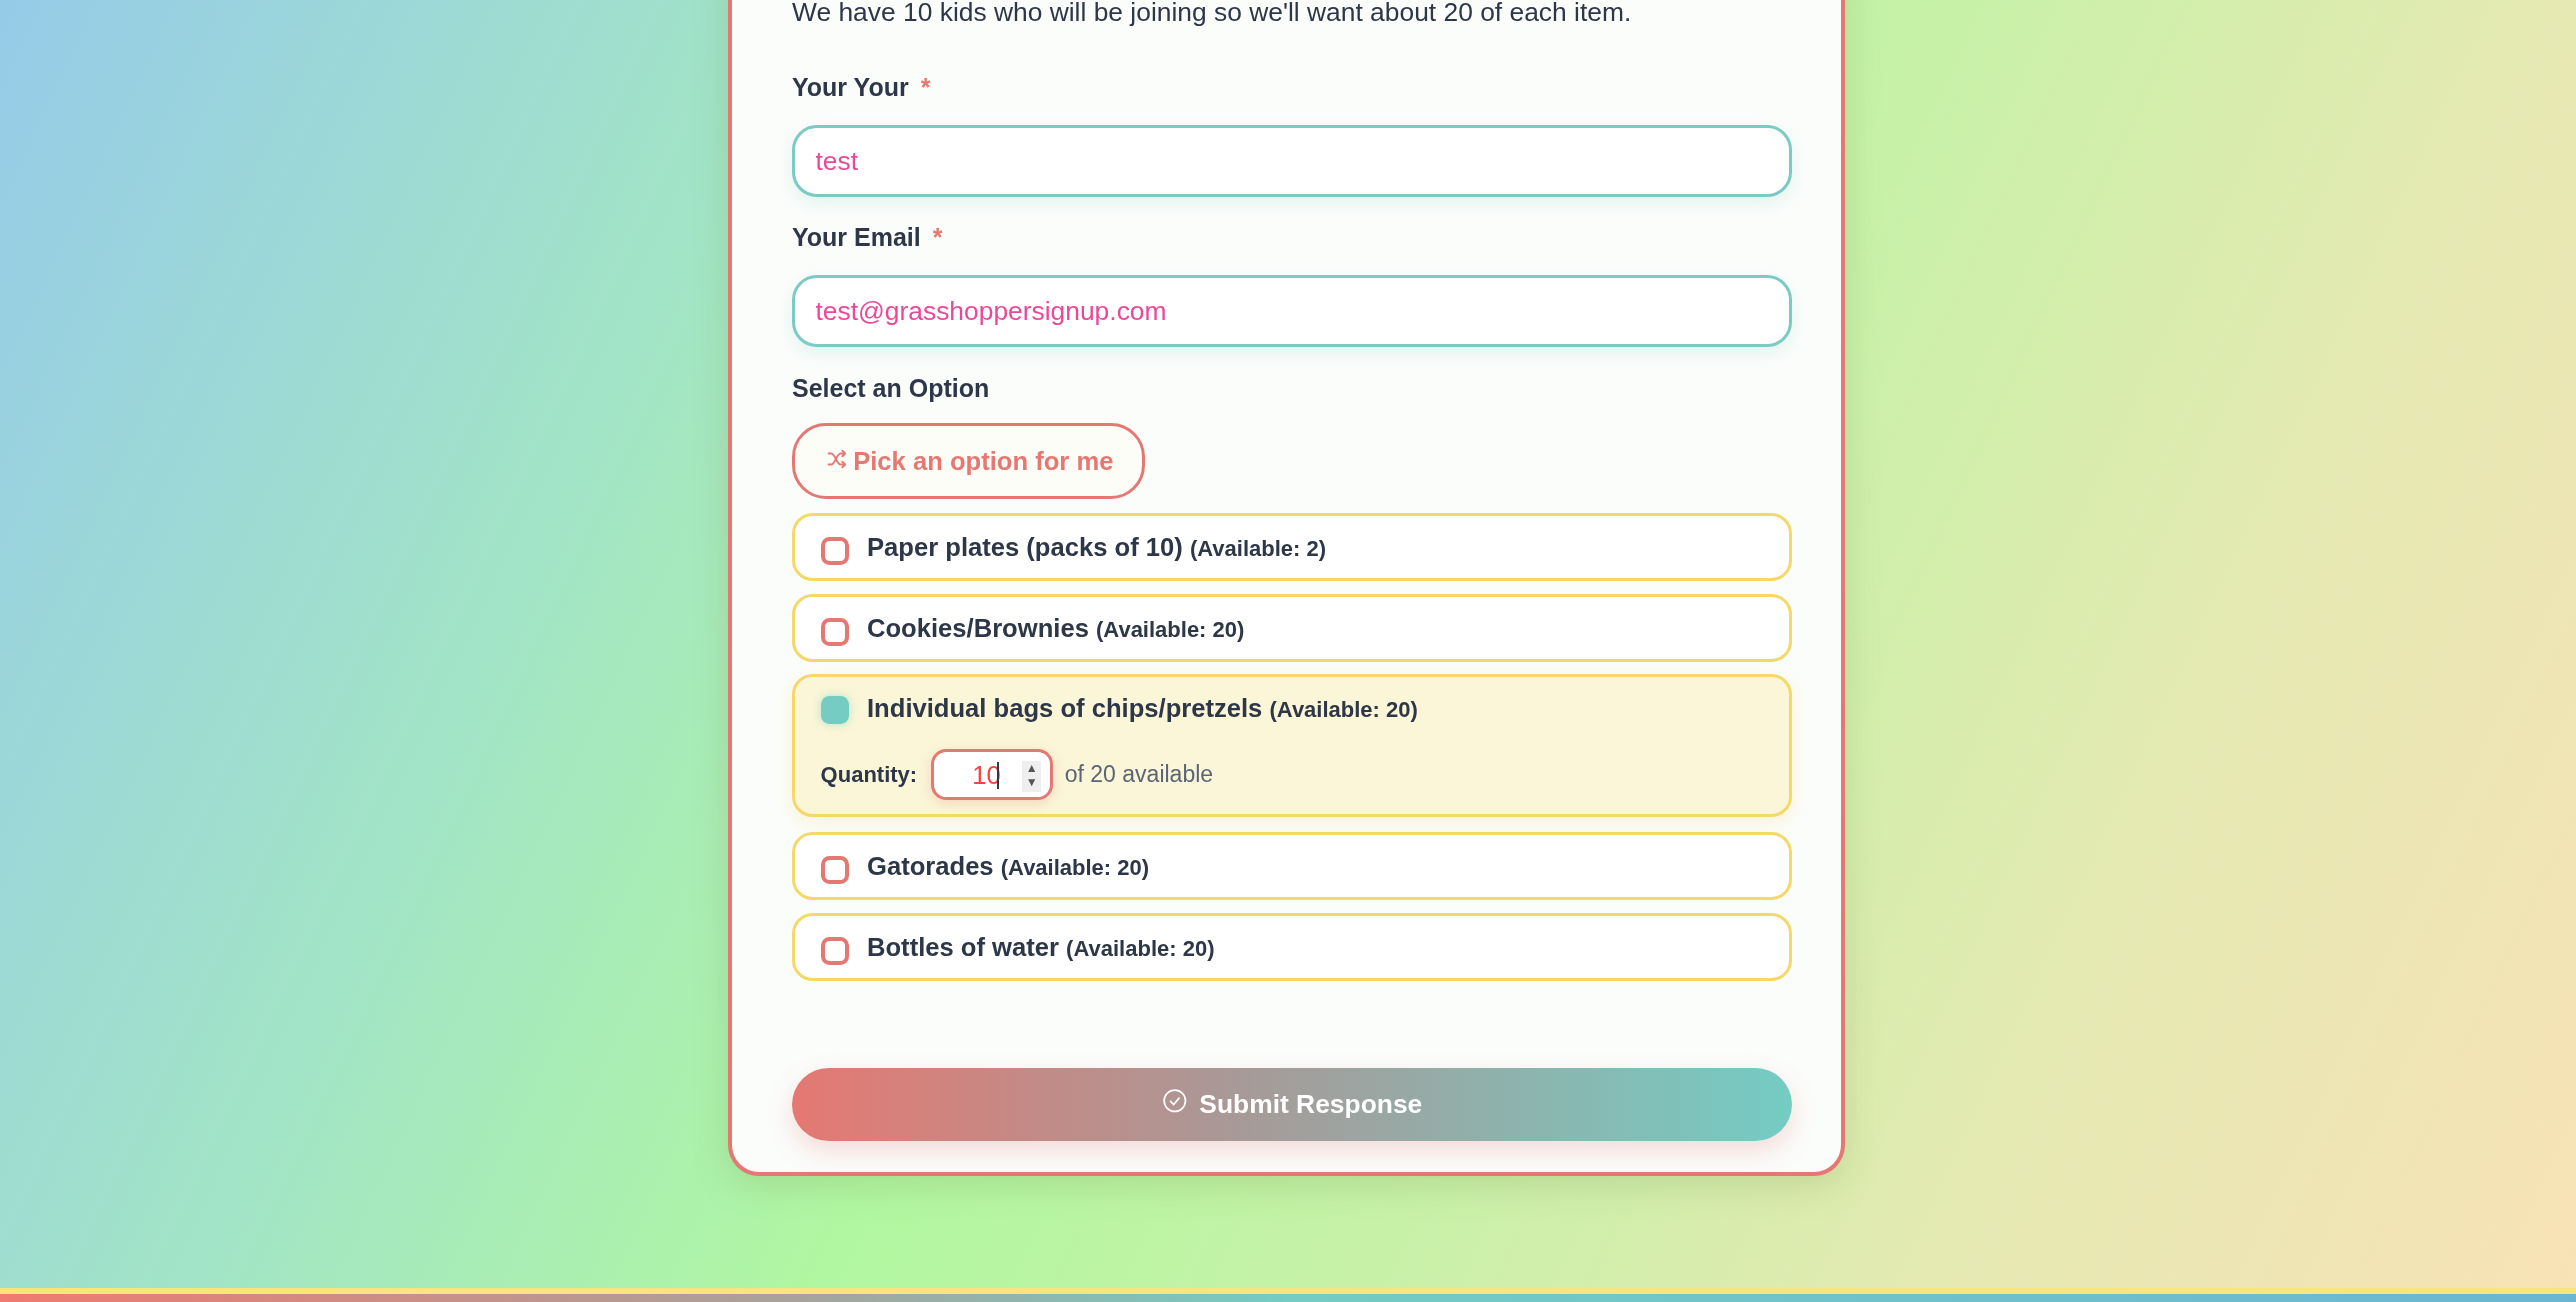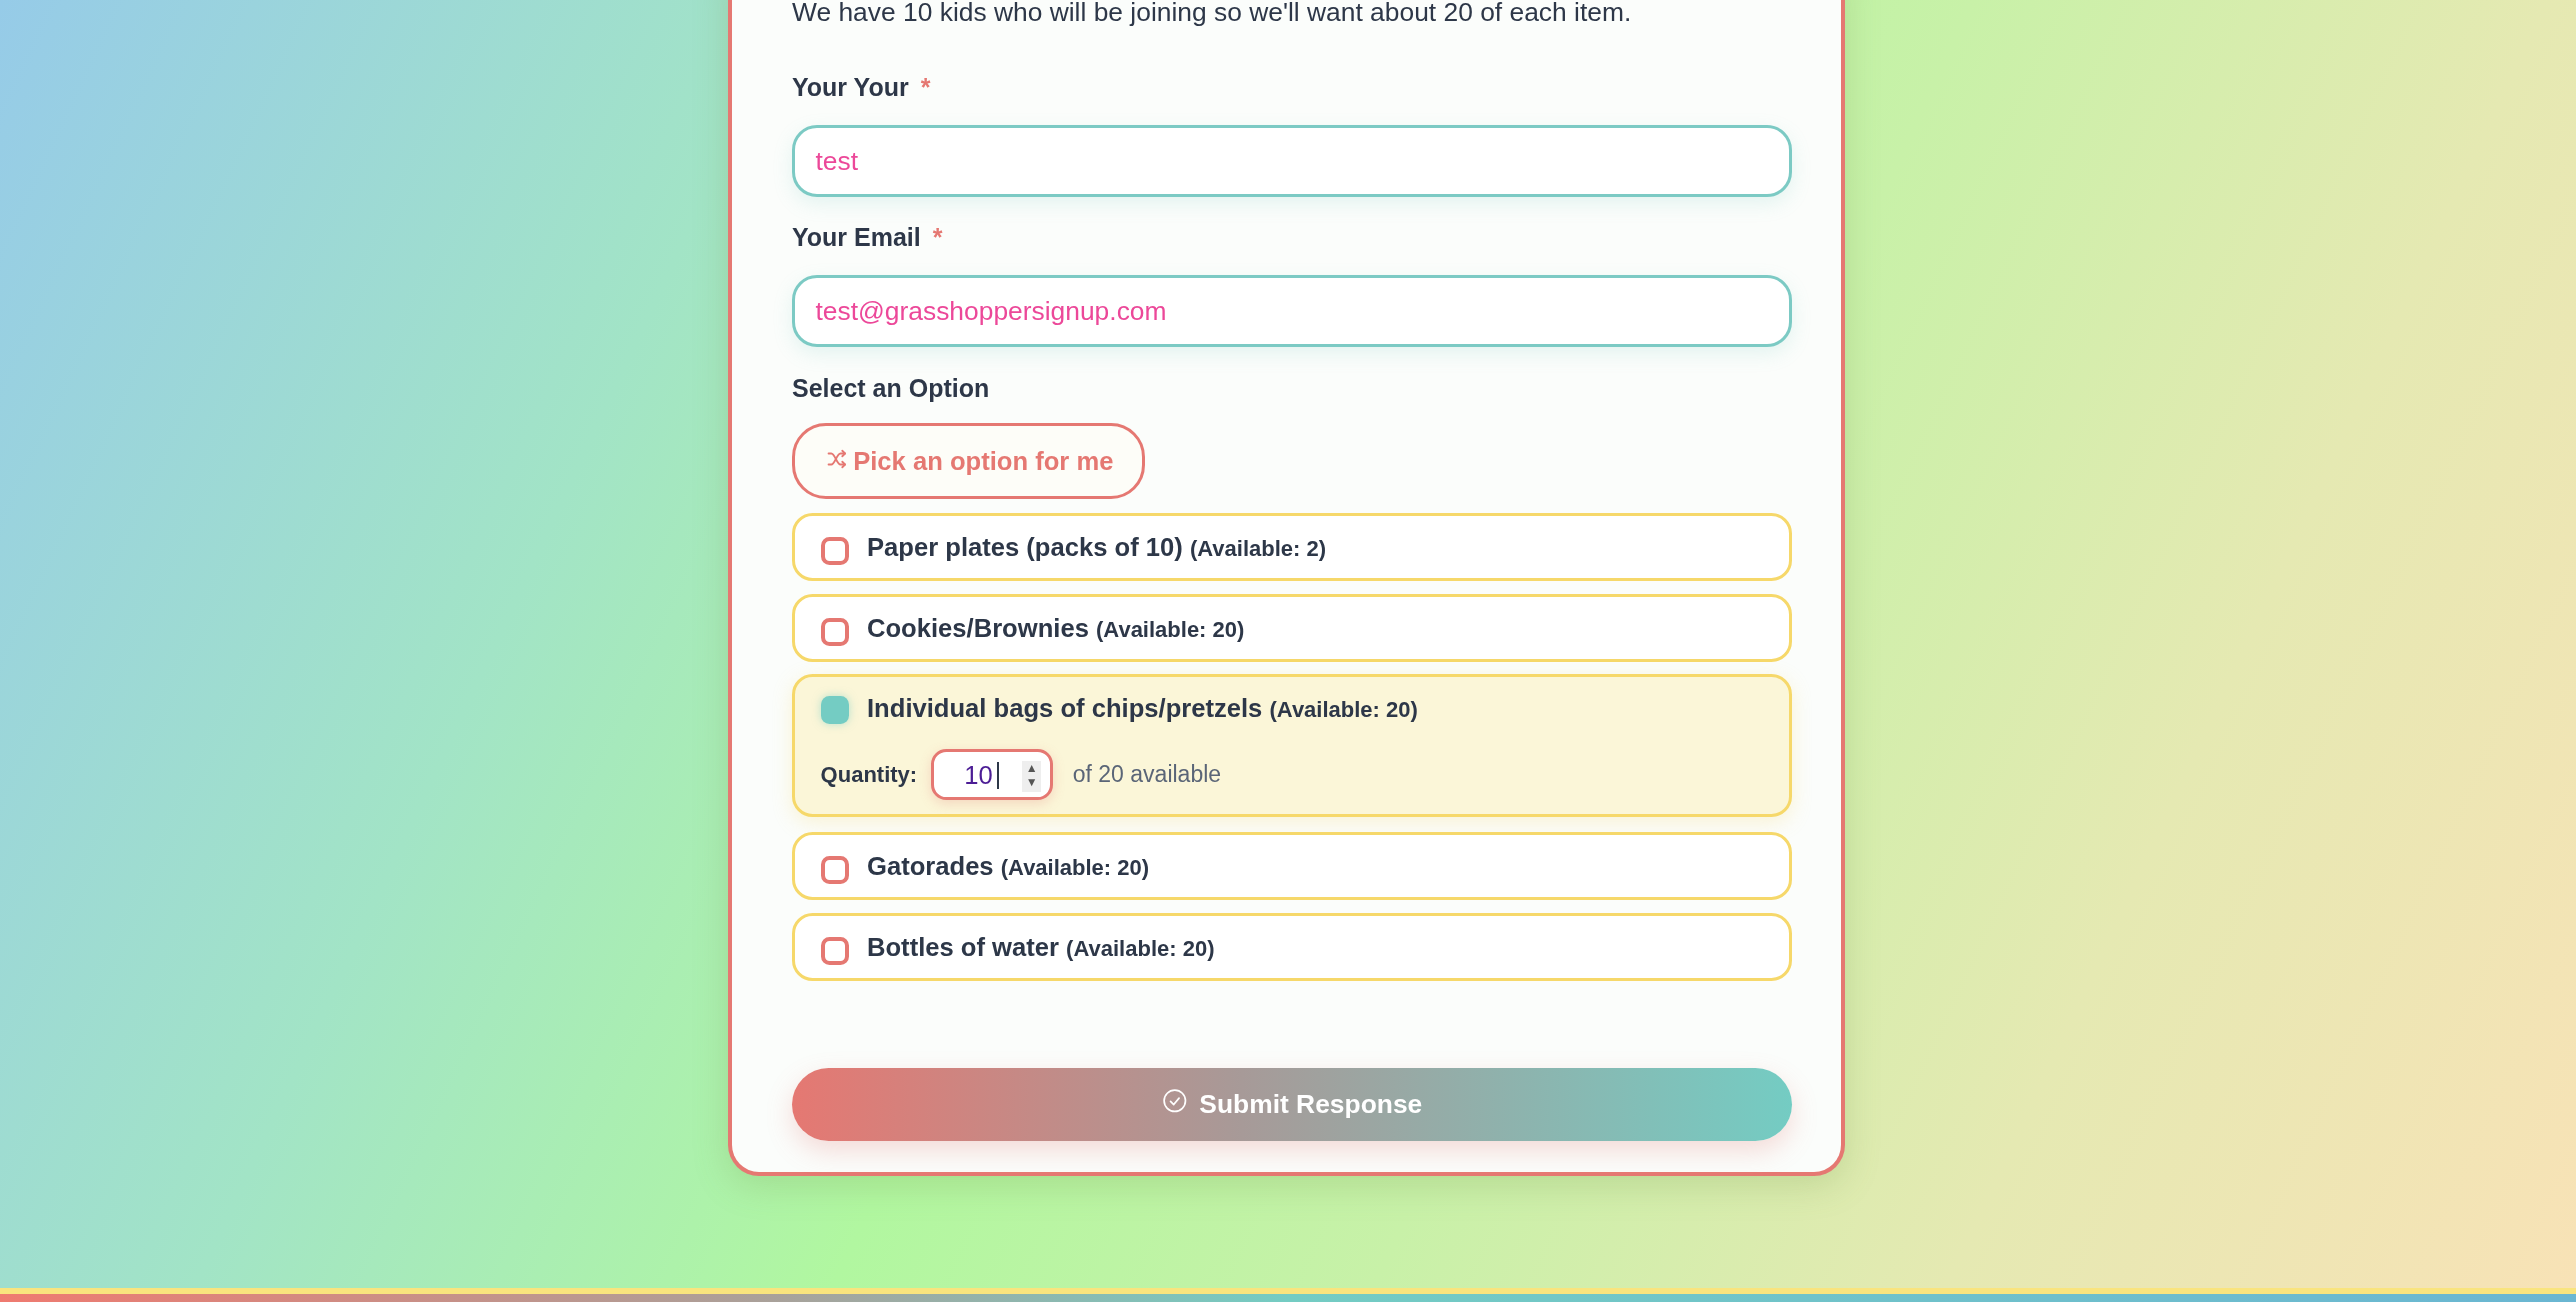--- a/index.html
+++ b/index.html
@@ -46,24 +46,24 @@
   .opt.sel .radio { border: none; background: #74ccc3; box-shadow: 0 0 8.5px rgba(116,204,195,0.5); top: 19px; }
   .opt-text { position: absolute; left: 72px; top: 17px; font-size: 25.6px; color: #2d3748; white-space: nowrap; font-weight: bold; }
   .avail { font-size: 22px; }
   .qty-row { position: absolute; left: 25.6px; top: 72px; display: flex; align-items: center; }
   .qty-label { font-size: 22px; font-weight: bold; color: #2d3748; margin-right: 13.6px; }
   .qty-input {
     box-sizing: border-box; width: 122px; height: 51px; border: 3.4px solid #e57872;
     border-radius: 15.3px; background: #fff; position: relative;
     box-shadow: 0 3.4px 12px rgba(229,120,114,0.25);
   }
-  .qty-val { position: absolute; right: 57px; top: 8.5px; font-size: 25.6px; color: #4c1d95; }
+  .qty-val { position: absolute; right: 49px; top: 8.5px; font-size: 25.6px; color: #ef4444; }
   .caret { position: absolute; right: 51px; top: 10.2px; width: 1.7px; height: 27px; background: #2d3748; }
   .spin { position: absolute; right: 8.5px; top: 8.5px; width: 19px; height: 31px; background: #eee; font-size: 12px; line-height: 14.5px; text-align: center; color: #555; }
-  .qty-of { font-size: 23px; color: #5a6577; margin-left: 20px; }
+  .qty-of { font-size: 23px; color: #5a6577; margin-left: 12px; }
   .submit {
     position: absolute; left: 60px; top: 1054px; width: 1000px; height: 73px;
     border-radius: 37px; box-sizing: border-box;
     background: linear-gradient(90deg, #e57872 0%, #a79a98 45%, #74ccc3 100%);
     box-shadow: 0 10.2px 25.6px rgba(229,120,114,0.25);
     display: flex; align-items: center; justify-content: center; gap: 12px;
     color: #fff; font-size: 26.4px; font-weight: bold; margin-top: 48px;
   }
   .bottom-bar { position: absolute; left: 0; bottom: 0; width: 2576px; height: 8.5px;
     background: linear-gradient(90deg, #ef7a70 0%, #a9a19a 30%, #74ccc3 50%, #6ab6d2 100%); }

